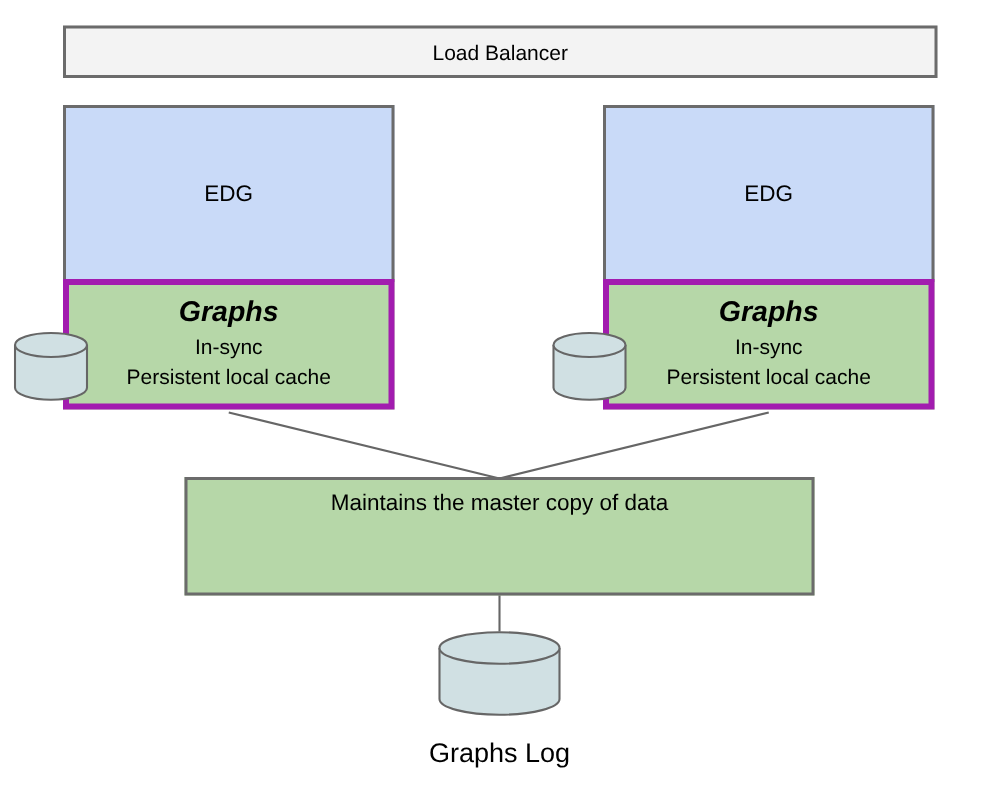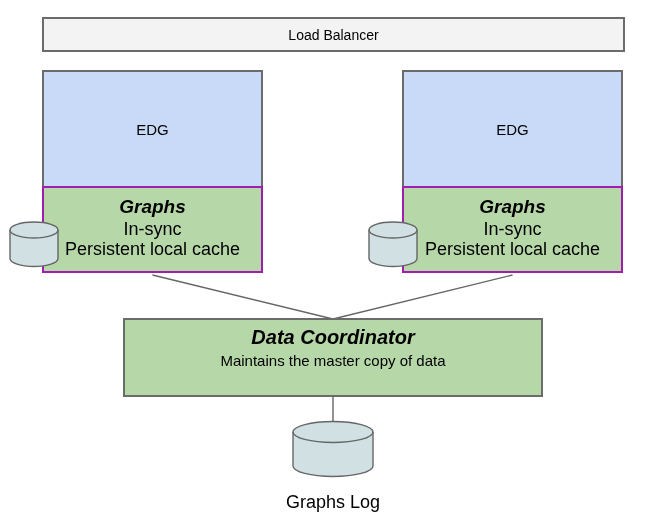--- a/index.html
+++ b/index.html
@@ -38,32 +38,32 @@
     border: 2px solid #6b6b6b;
     display: flex; align-items: center; justify-content: center;
     font-size: 15px;
   }
   .edg-bottom {
     position: relative;
     box-sizing: border-box;
     height: 87px;
     margin-top: -2px;
     background: #b6d7a8;
-    border: 2px solid #a21caf;
+    border: 4px solid #a21caf;
     display: flex; flex-direction: column; align-items: center;
     padding-top: 7px;
     text-align: center;
   }
   .node-title-em {
     font-size: 19px;
     font-weight: bold;
     font-style: italic;
     line-height: 24px;
   }
-  .node-line { font-size: 18px; line-height: 20px; }
+  .node-line { font-size: 14px; line-height: 20px; }
   .dc {
     left: 123px; top: 318px; width: 420px; height: 79px;
     background: #b6d7a8;
     justify-content: flex-start;
     padding-top: 5px;
   }
   .dc .node-title-em { font-size: 20px; line-height: 25px; }
   .dc .node-line { font-size: 15px; line-height: 21px; }
   .edges-svg {
     position: absolute; left: 0; top: 0; width: 662px; height: 532px;
@@ -111,21 +111,20 @@
       <span>EDG</span>
     </div>
     <div class="edg-bottom">
       <div class="node-title-em">Graphs</div>
       <div class="node-line">In-sync</div>
       <div class="node-line">Persistent local cache</div>
     </div>
   </div>
 
   <div class="box dc">
-    <div class="node-title-em">Data Coordinator</div>
     <div class="node-line">Maintains the master copy of data</div>
   </div>
 
   <svg class="db-icon db-left" width="50" height="47" viewBox="0 0 50 47">
     <path d="M1 9 L1 37.5 A24 8 0 0 0 49 37.5 L49 9" fill="#d0e0e3" stroke="#666666" stroke-width="1.4"></path>
     <ellipse cx="25" cy="9" rx="24" ry="8" fill="#d0e0e3" stroke="#666666" stroke-width="1.4"></ellipse>
   </svg>
 
   <svg class="db-icon db-right" width="50" height="47" viewBox="0 0 50 47">
     <path d="M1 9 L1 37.5 A24 8 0 0 0 49 37.5 L49 9" fill="#d0e0e3" stroke="#666666" stroke-width="1.4"></path>

